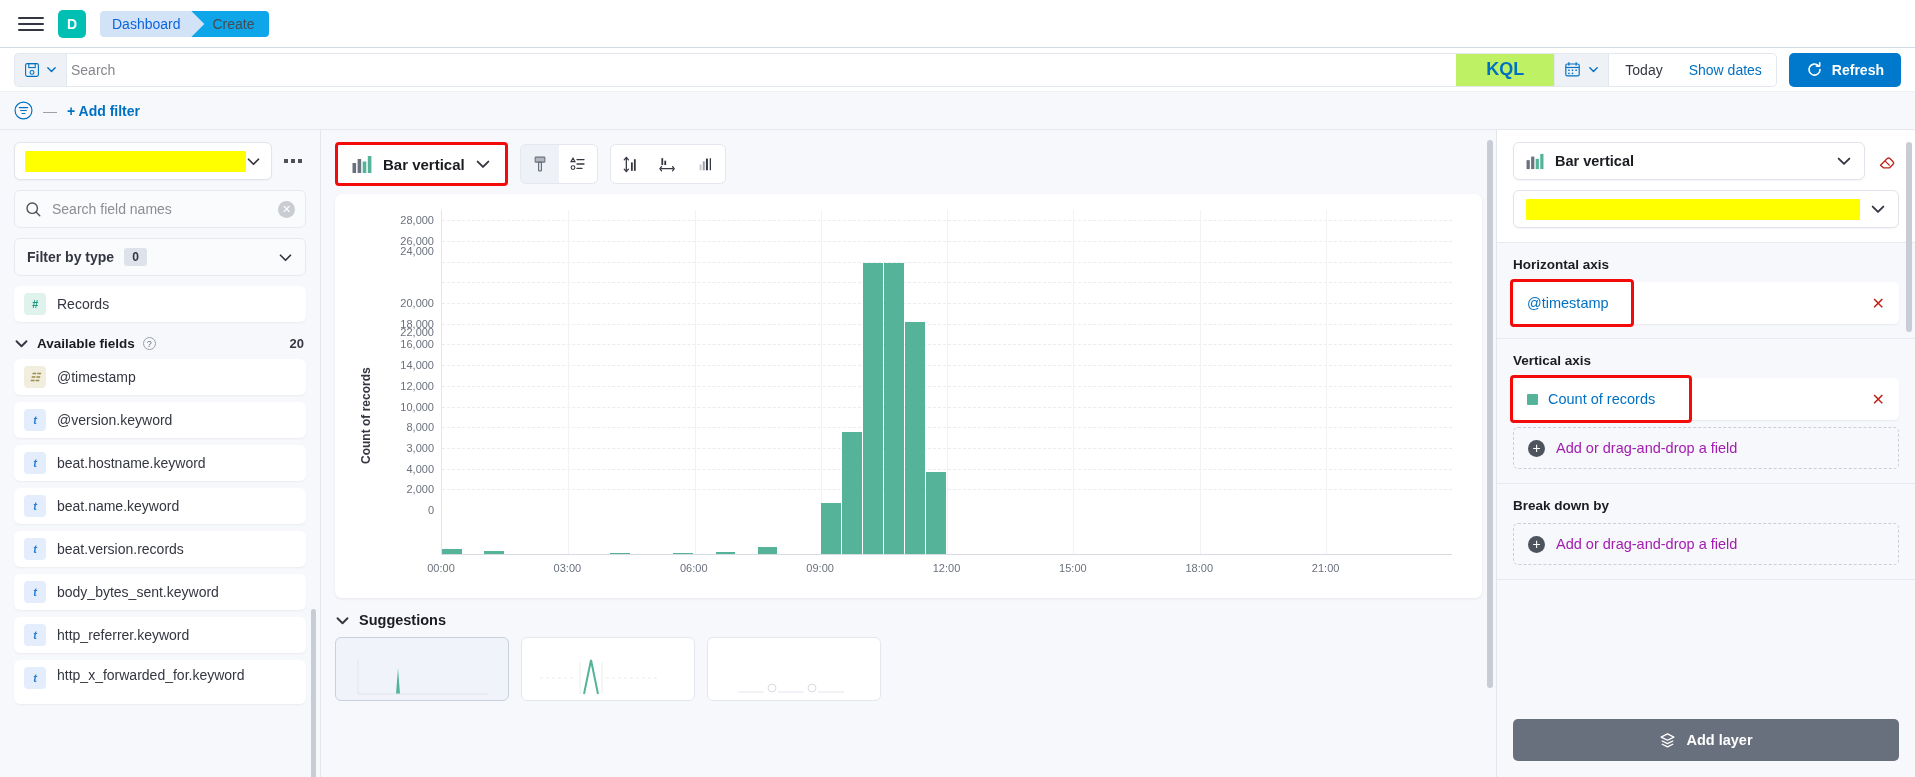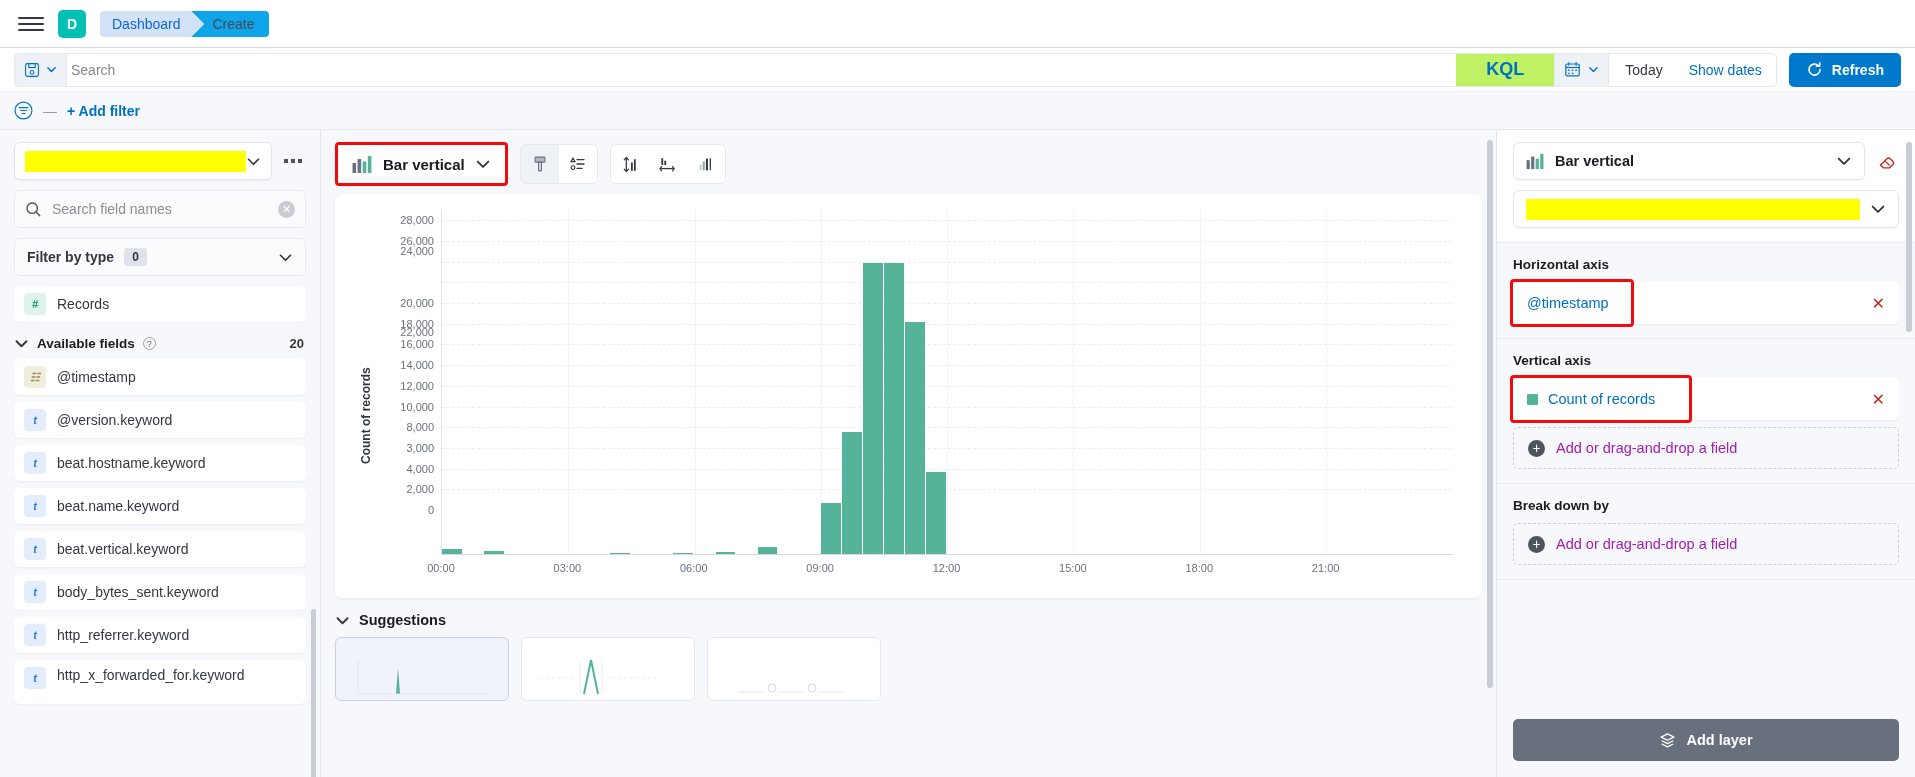--- a/index.html
+++ b/index.html
@@ -445,21 +445,21 @@
           <div class="field-item">
             <span class="ftype-badge ftype-string">t</span>
             <span class="field-name">beat.hostname.keyword</span>
           </div>
           <div class="field-item">
             <span class="ftype-badge ftype-string">t</span>
             <span class="field-name">beat.name.keyword</span>
           </div>
           <div class="field-item">
             <span class="ftype-badge ftype-string">t</span>
-            <span class="field-name">beat.vertical.keyword</span>
+            <span class="field-name">beat.version.records</span>
           </div>
           <div class="field-item">
             <span class="ftype-badge ftype-string">t</span>
             <span class="field-name">body_bytes_sent.keyword</span>
           </div>
           <div class="field-item">
             <span class="ftype-badge ftype-string">t</span>
             <span class="field-name">http_referrer.keyword</span>
           </div>
           <div class="field-item twoline">

